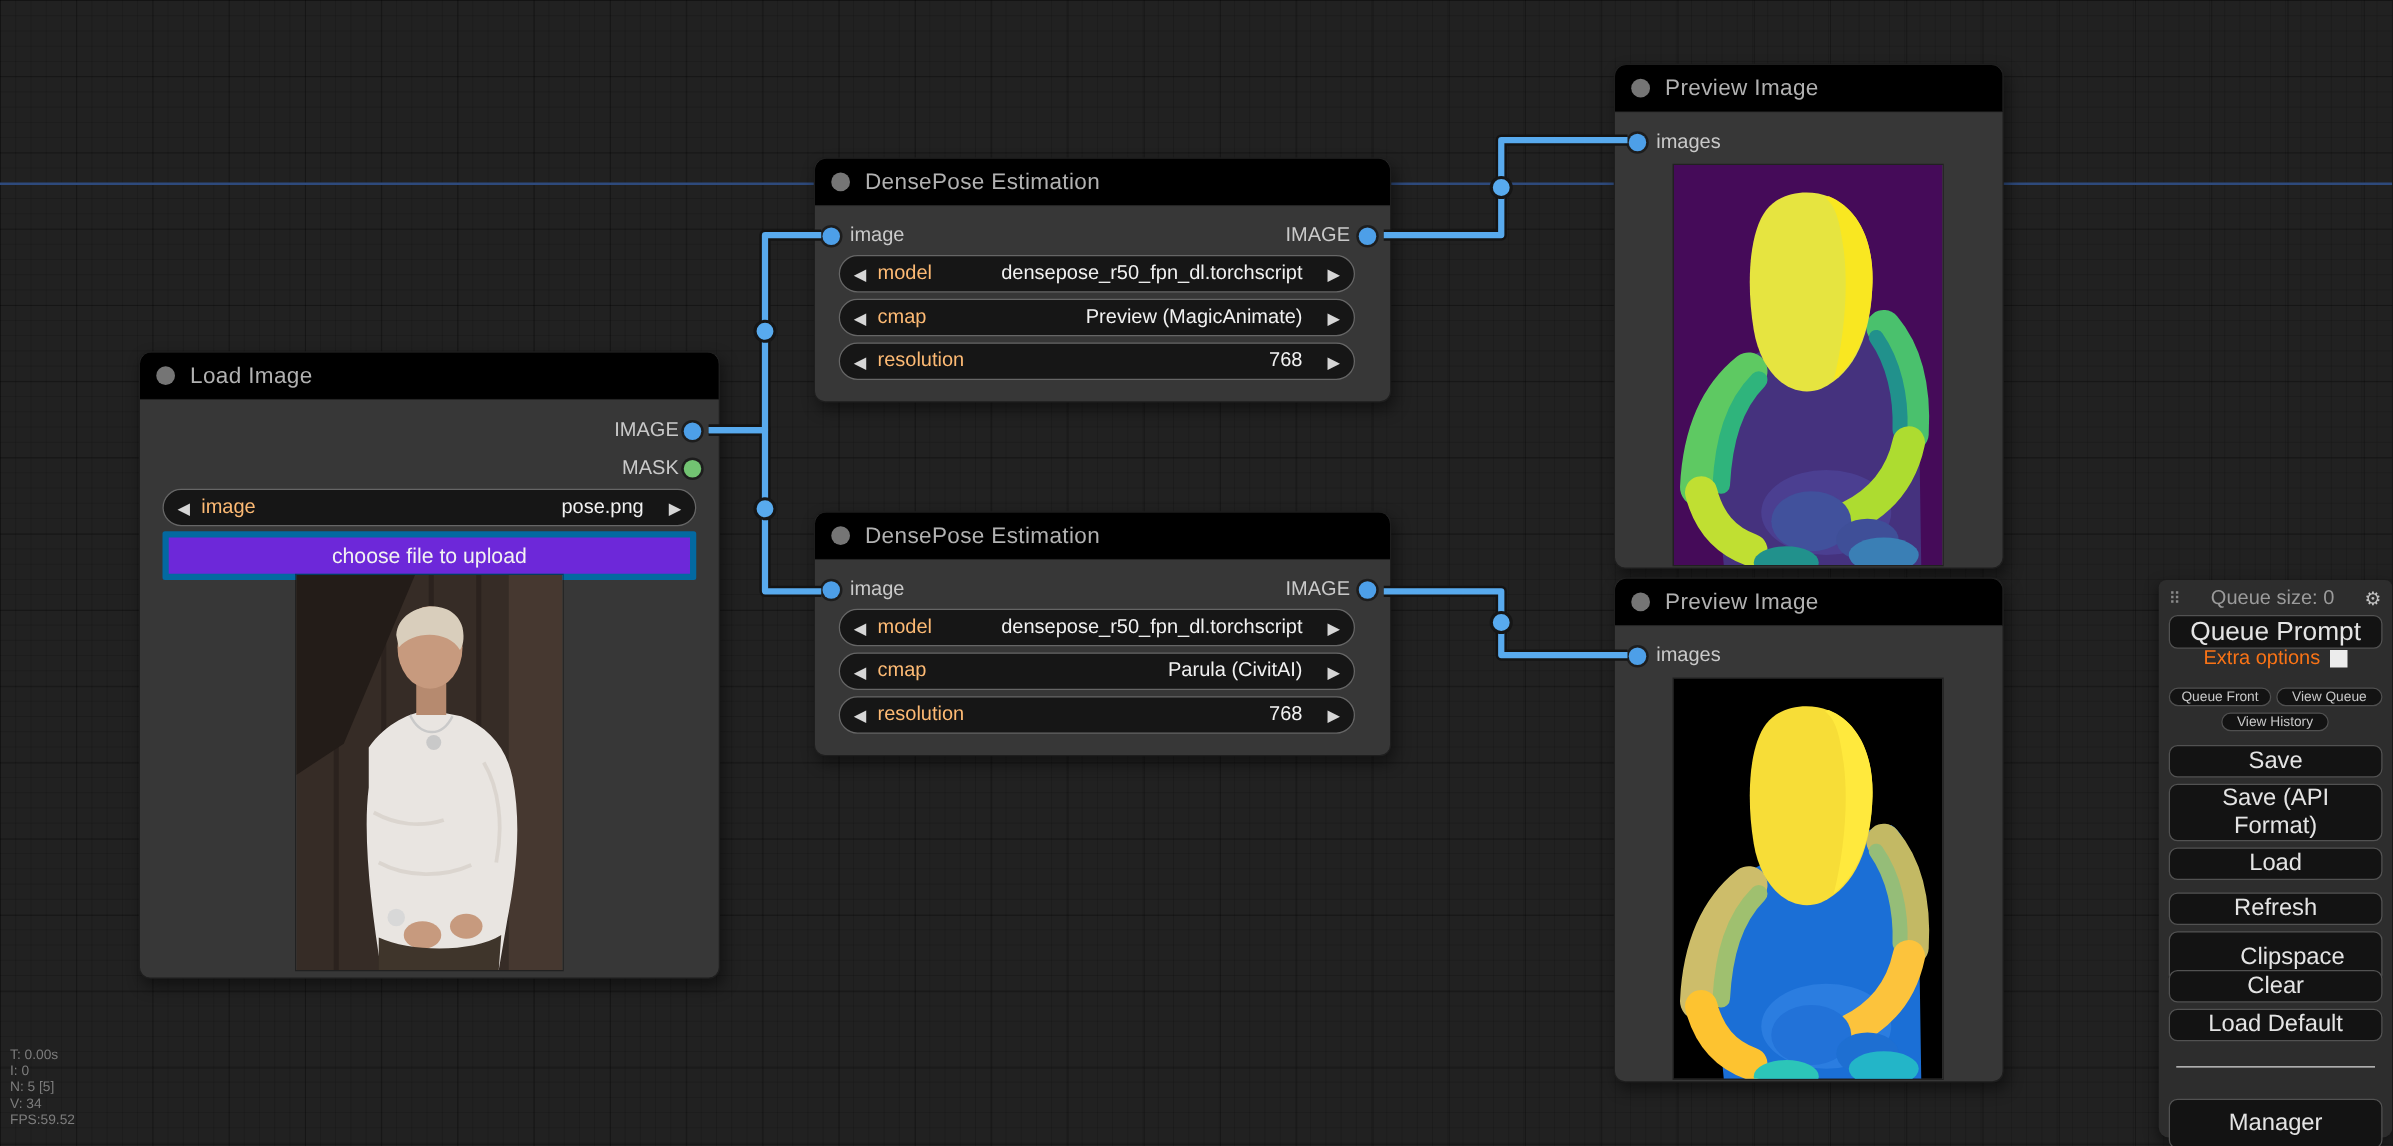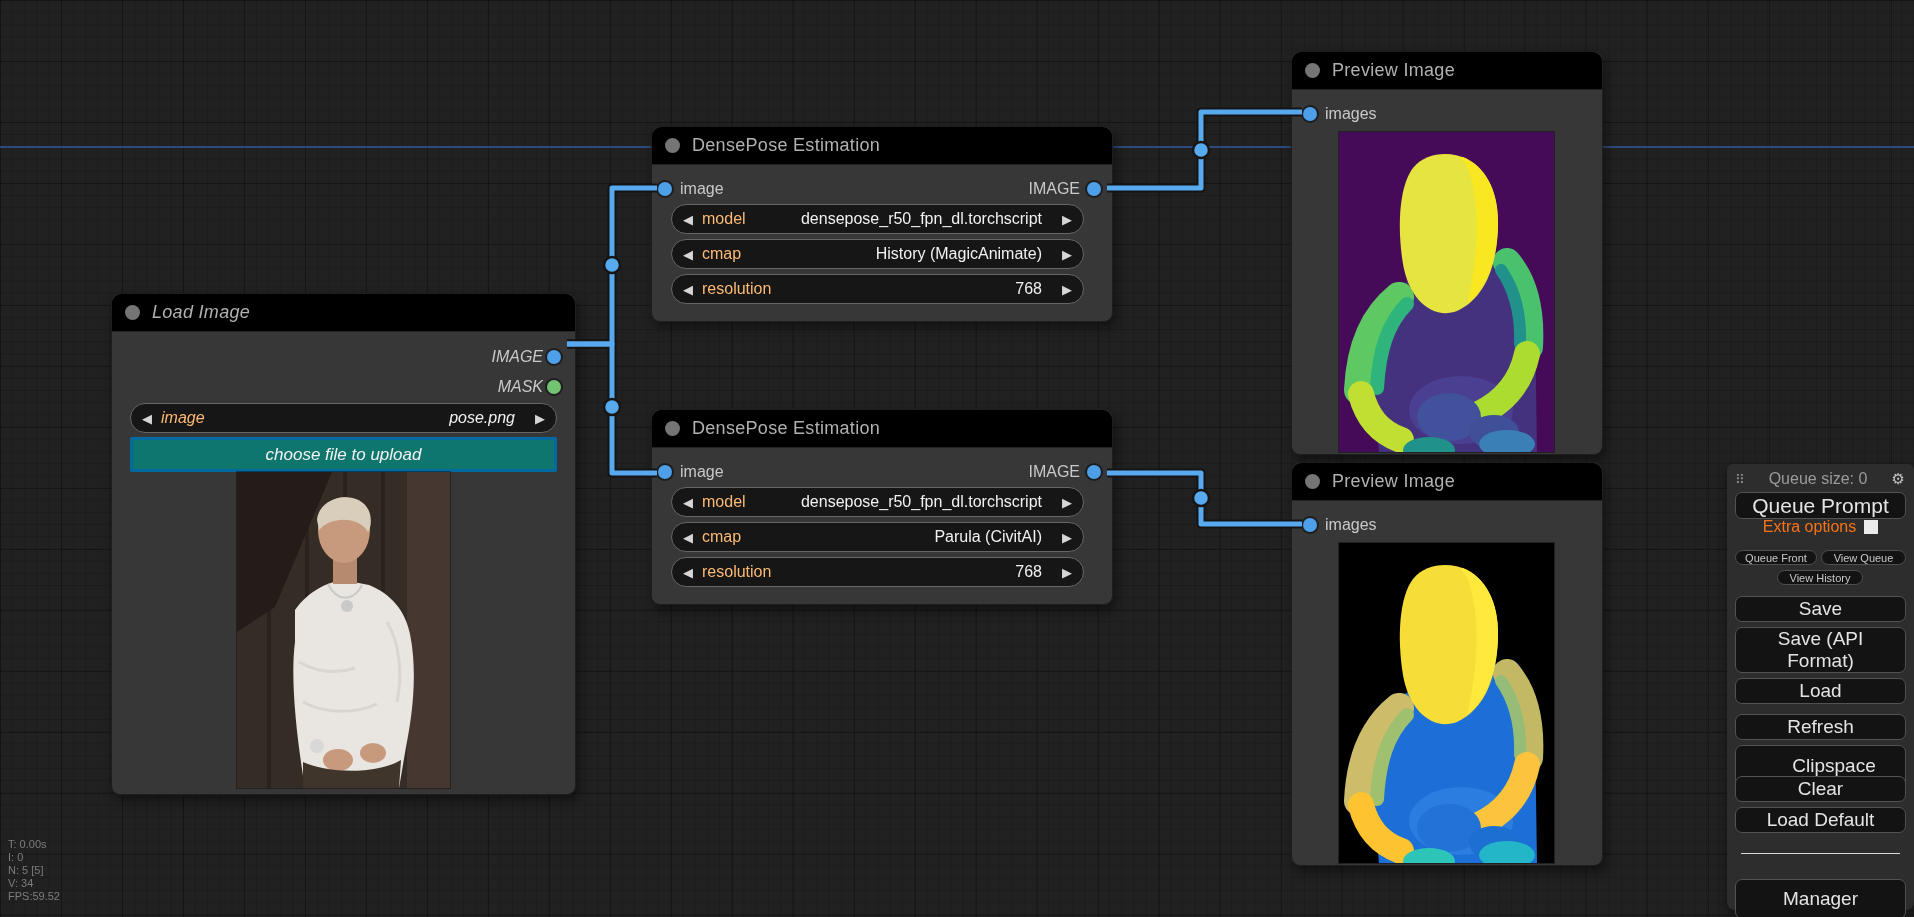--- a/index.html
+++ b/index.html
@@ -20,21 +20,21 @@
   .tdot{width:15px;height:15px;border-radius:50%;background:#757575;margin:0 12px 0 13px;flex:none;}
   .ttext{color:#b1b1b1;font-size:18px;letter-spacing:.3px;white-space:nowrap;}
   .port{position:absolute;width:14px;height:14px;border-radius:50%;box-shadow:0 0 0 2px rgba(10,10,10,.55);}
   .plabel{position:absolute;font-size:16px;color:#c9c9c9;white-space:nowrap;}
   .pill{position:absolute;height:30px;background:#161616;border:1px solid #666;
     border-radius:16px;display:flex;align-items:center;padding:0 11px;box-sizing:border-box;}
   .arr{color:#d6d6d6;font-size:13px;line-height:1;flex:none;}
   .wlabel{color:#fdba74;font-size:16px;margin-left:9px;white-space:nowrap;}
   .wvalue{flex:1;text-align:right;color:#f1f1f1;font-size:16px;padding-right:20px;
     white-space:nowrap;overflow:hidden;}
-  .upbtn{position:absolute;background:#0f766e;border:3px solid #0369a1;border-radius:2px;
+  .upbtn{position:absolute;background:#6d28d9;border:5px solid #0369a1;border-radius:2px;
     color:#f2f2f2;font-size:17px;display:flex;align-items:center;justify-content:center;}
   .imgbox{position:absolute;box-shadow:0 0 0 1px rgba(0,0,0,.4);}
   .wires{position:absolute;left:0;top:0;z-index:20;pointer-events:none;}
   
   .menu{position:absolute;left:1727px;top:464px;width:187px;height:446px;background:#2d2d2d;
     border-radius:6px 6px 8px 8px;z-index:30;box-shadow:0 4px 10px rgba(0,0,0,.5);}
   .mhead{position:absolute;left:0;right:0;top:4px;height:22px;display:flex;align-items:center;}
   .drag{color:#8a8a8a;font-size:13px;margin-left:8px;flex:none;cursor:grab;}
   .qsize{flex:1;text-align:center;color:#9b9b9b;font-size:16px;}
   .gear{color:#c2c2c2;font-size:15px;margin-right:9px;flex:none;cursor:pointer;}
@@ -51,21 +51,21 @@
   .stats{position:absolute;left:8px;top:838px;z-index:30;color:#7d7d7d;font-size:11px;
     line-height:13px;font-family:"Liberation Sans","DejaVu Sans",sans-serif;}
 </style>
 </head>
 <body>
 
 <div class="stage">
 
   <div class="dimline" style="background: rgb(46, 74, 124);"></div>
 
-  <div class="node" style="left:111px;top:293px;width:463px;height:500px;font-style:italic;">
+  <div class="node" style="left:111px;top:281px;width:463px;height:500px;">
     <div class="ntitle">
       <span class="tdot"></span>
       <span class="ttext">Load Image</span>
     </div>
     <span class="plabel" style="right:32px;top:54px;">IMAGE</span>
     <span class="port" style="right: 14px; top: 56px; background: rgb(77, 159, 232);"></span>
     <span class="plabel" style="right:32px;top:84px;">MASK</span>
     <span class="port" style="right: 14px; top: 86px; background: rgb(114, 195, 114);"></span>
     <div class="pill" style="left:18px;right:18px;top:109px;">
       <span class="arr">◀</span>
@@ -113,21 +113,21 @@
     <span class="port" style="right: 11px; top: 55px; background: rgb(77, 159, 232);"></span>
     <div class="pill" style="left:19px;right:28px;top:77px;">
       <span class="arr">◀</span>
       <span class="wlabel">model</span>
       <span class="wvalue">densepose_r50_fpn_dl.torchscript</span>
       <span class="arr">▶</span>
     </div>
     <div class="pill" style="left:19px;right:28px;top:112px;">
       <span class="arr">◀</span>
       <span class="wlabel">cmap</span>
-      <span class="wvalue">History (MagicAnimate)</span>
+      <span class="wvalue">Preview (MagicAnimate)</span>
       <span class="arr">▶</span>
     </div>
     <div class="pill" style="left:19px;right:28px;top:147px;">
       <span class="arr">◀</span>
       <span class="wlabel">resolution</span>
       <span class="wvalue">768</span>
       <span class="arr">▶</span>
     </div>
   </div>
 

